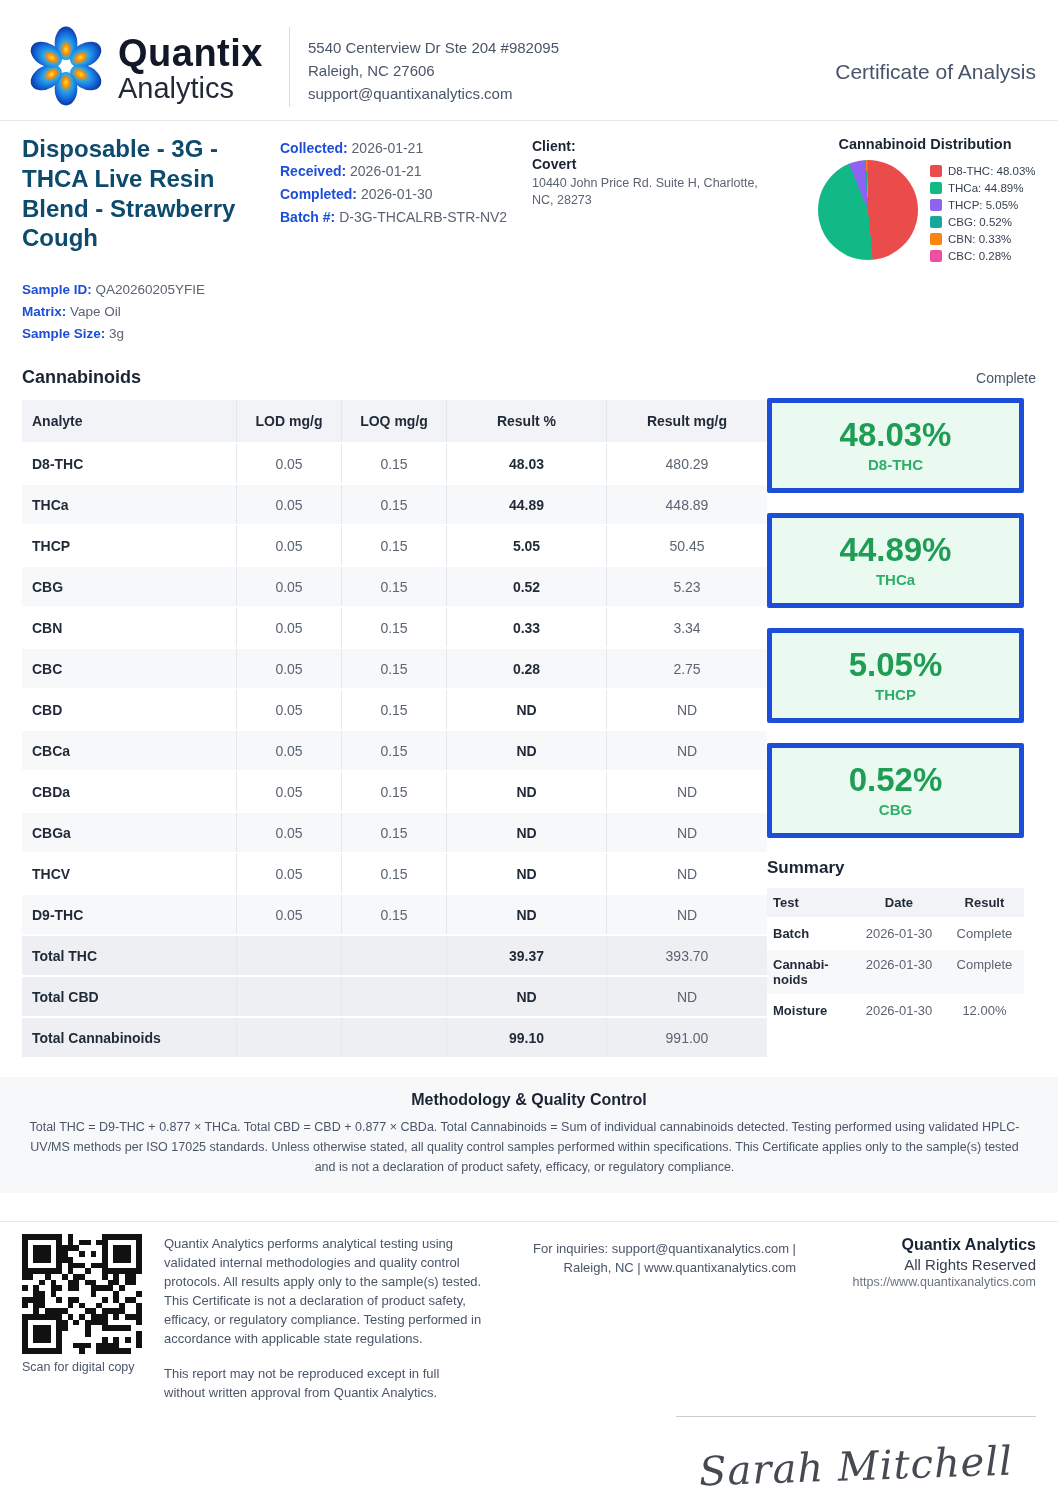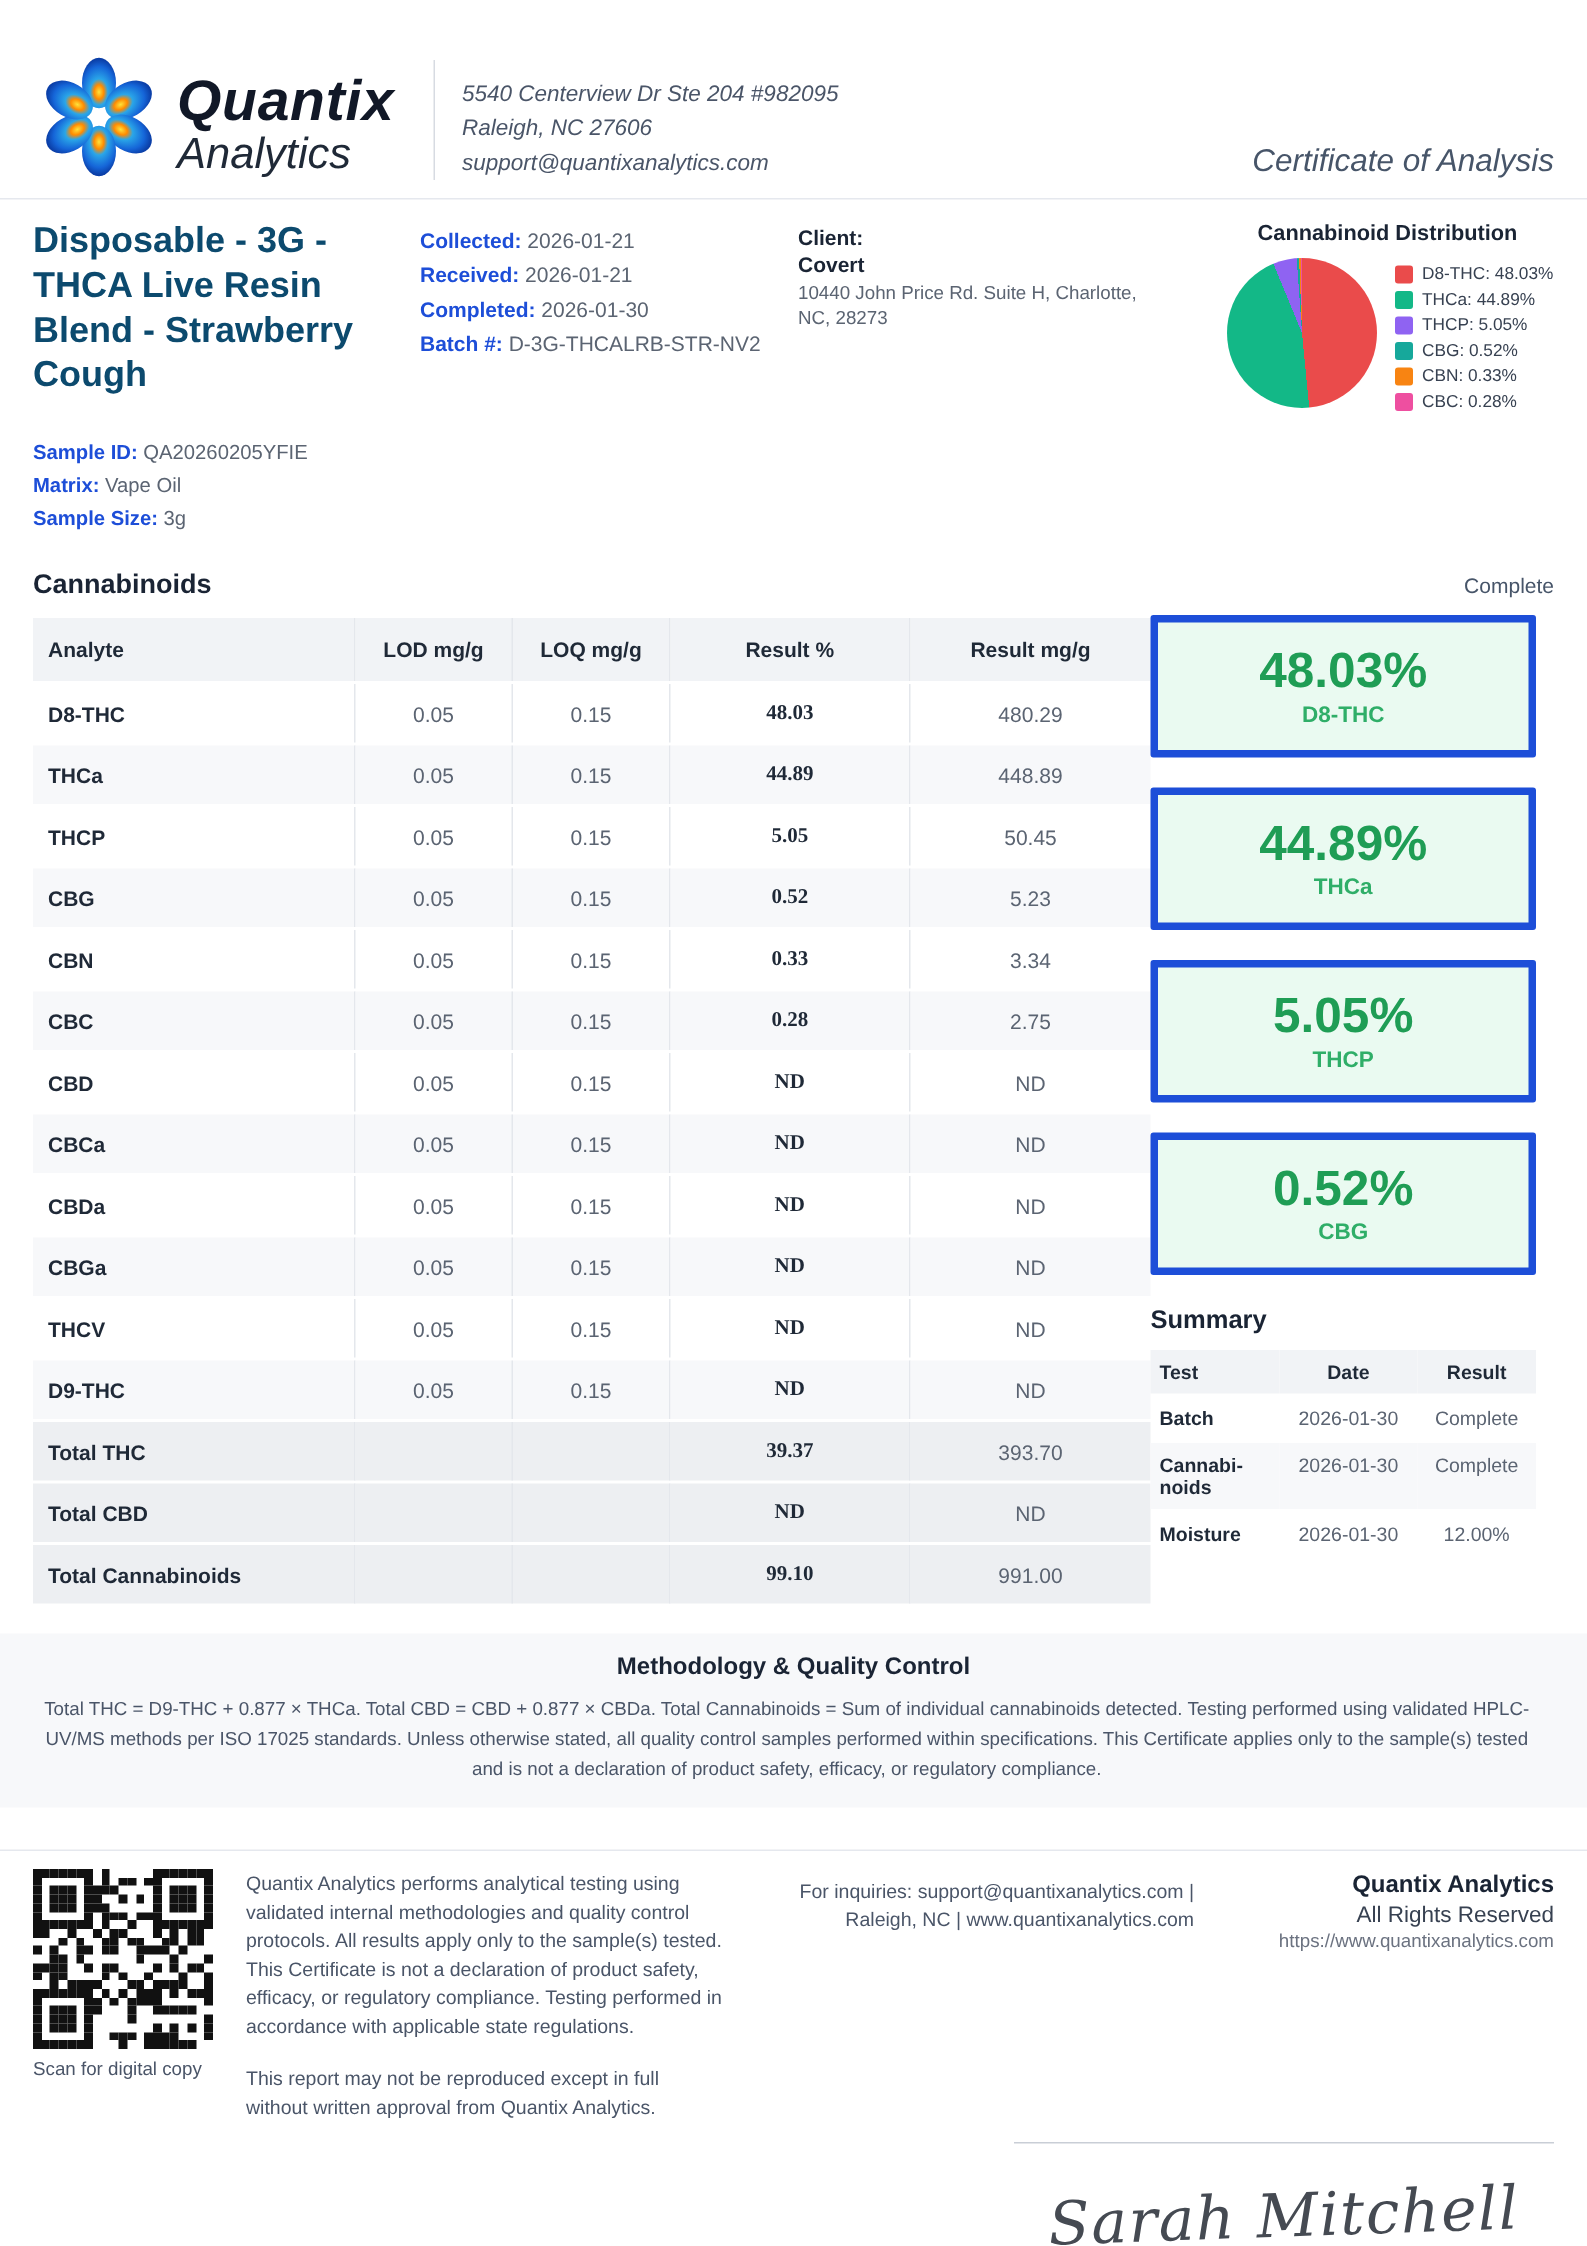--- a/index.html
+++ b/index.html
@@ -1,21 +1,21 @@
 <!DOCTYPE html>
 <html><head>
 <meta charset="utf-8">
 <style>
   * { margin:0; padding:0; box-sizing:border-box; }
   html,body { background:#fff; }
   body { font-family:"Liberation Sans", sans-serif; color:#374151; }
   .page { width:1058px; height:1497px; overflow:hidden; background:#fff; position:relative; }
 
   
-  .hdr { display:flex; align-items:flex-end; padding:36px 22px 10px 22px;font-style:italic; }
+  .hdr { display:flex; align-items:center; padding:24px 22px 10px 22px; }
   .logo { width:88px; height:84px; flex:0 0 auto; }
   .brand { margin-left:8px; margin-top:8px; }
   .brand-name { font-size:38px; font-weight:800; color:#111827; letter-spacing:.5px; line-height:1.0; }
   .brand-sub { font-size:29px; font-weight:400; color:#1f2937; line-height:1.15; }
   .hdr-div { width:1px; background:#d7dbe2; height:80px; margin:2px 18px 0 26px; }
   .hdr-addr { margin-top:8px; font-size:15px; color:#4a5568; line-height:23px; }
   .hdr-right { margin-left:auto; margin-top:12px; font-size:21px; color:#475569; }
 
   .rule { border-top:1px solid #e5e8ee; margin:2px 0 0 0; }
 
@@ -47,21 +47,21 @@
   table.cann { width:745px; border-collapse:separate; border-spacing:0 2px; }
   table.cann th, table.cann td { padding:0 10px; height:39px; vertical-align:middle; }
   table.cann th { background:#f1f3f6; font-size:14px; font-weight:700; color:#1f2937; height:42px; }
   table.cann th:first-child { text-align:left; }
   table.cann th:not(:first-child), table.cann td:not(:first-child) { text-align:center; }
   table.cann th:not(:last-child), table.cann td:not(:last-child) { border-right:1px solid #e4e7ec; }
   table.cann tbody tr:nth-child(even) td { background:#f7f8fa; }
   table.cann tbody tr.total td { background:#edeff2; }
   td.analyte { font-weight:700; color:#1f2937; font-size:14px; text-align:left; }
   td.num { font-size:14px; color:#5b6472; }
-  td.pct { font-size:14px; font-weight:700; color:#1f2937;font-family:Liberation Serif, serif; }
+  td.pct { font-size:14px; font-weight:700; color:#1f2937; }
 
   
   .rail { width:257px; }
   .card { background:#eafaf1; border:5px solid #1d4ed8; border-radius:2px; height:95px; margin-bottom:20px;
           display:flex; flex-direction:column; align-items:center; justify-content:center; }
   .card-val { font-size:33px; font-weight:800; color:#1f9d55; line-height:1.05; }
   .card-lbl { font-size:15px; font-weight:700; color:#2fae68; margin-top:3px; }
 
   .sum-title { font-size:17px; font-weight:700; color:#1a2434; margin:14px 0 8px 0; }
   table.sum { width:257px; border-collapse:separate; border-spacing:0 2px; }

